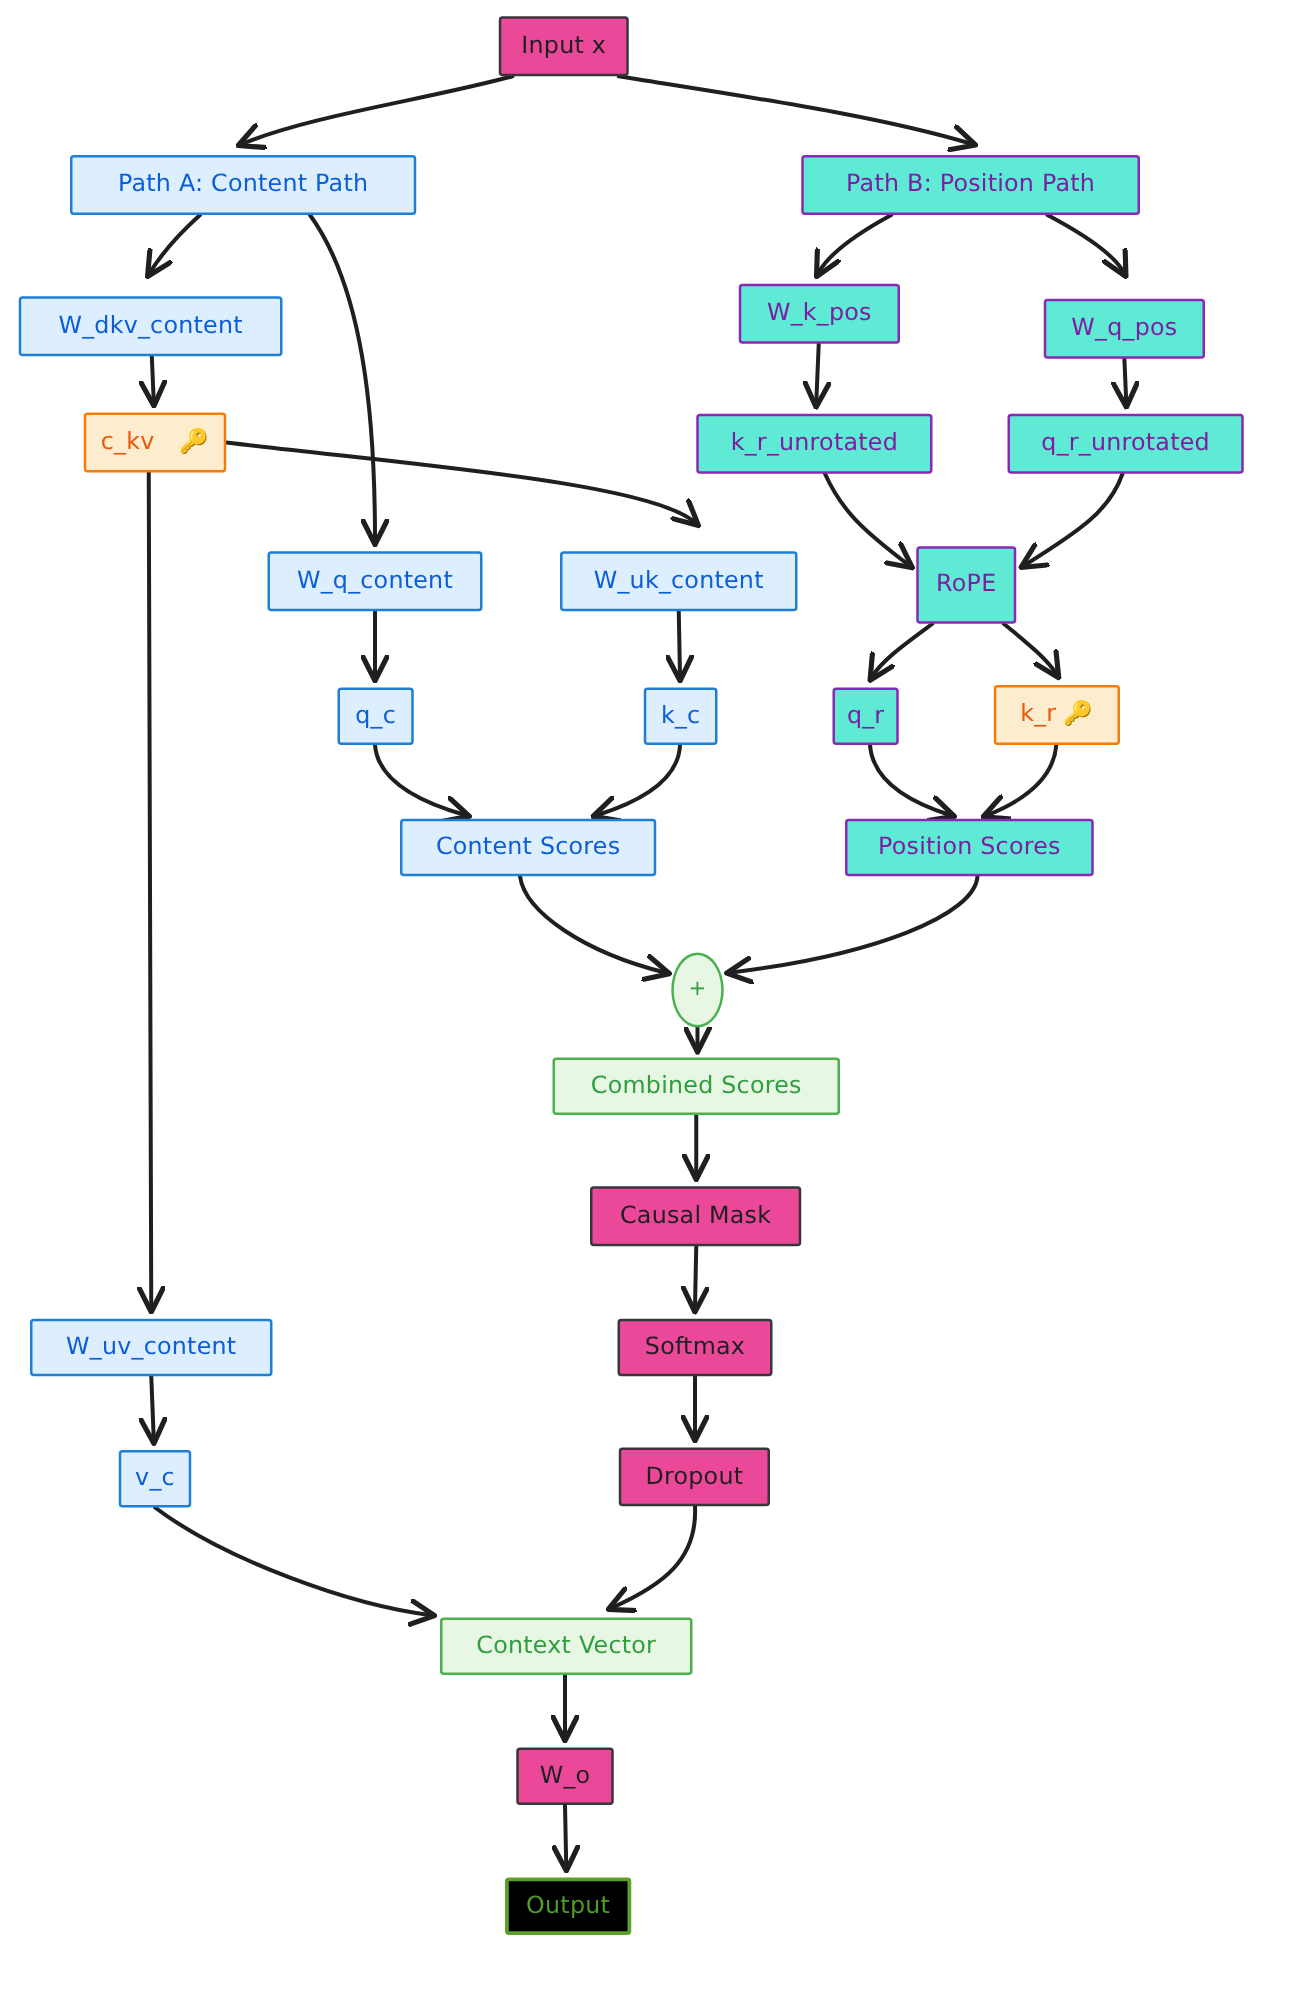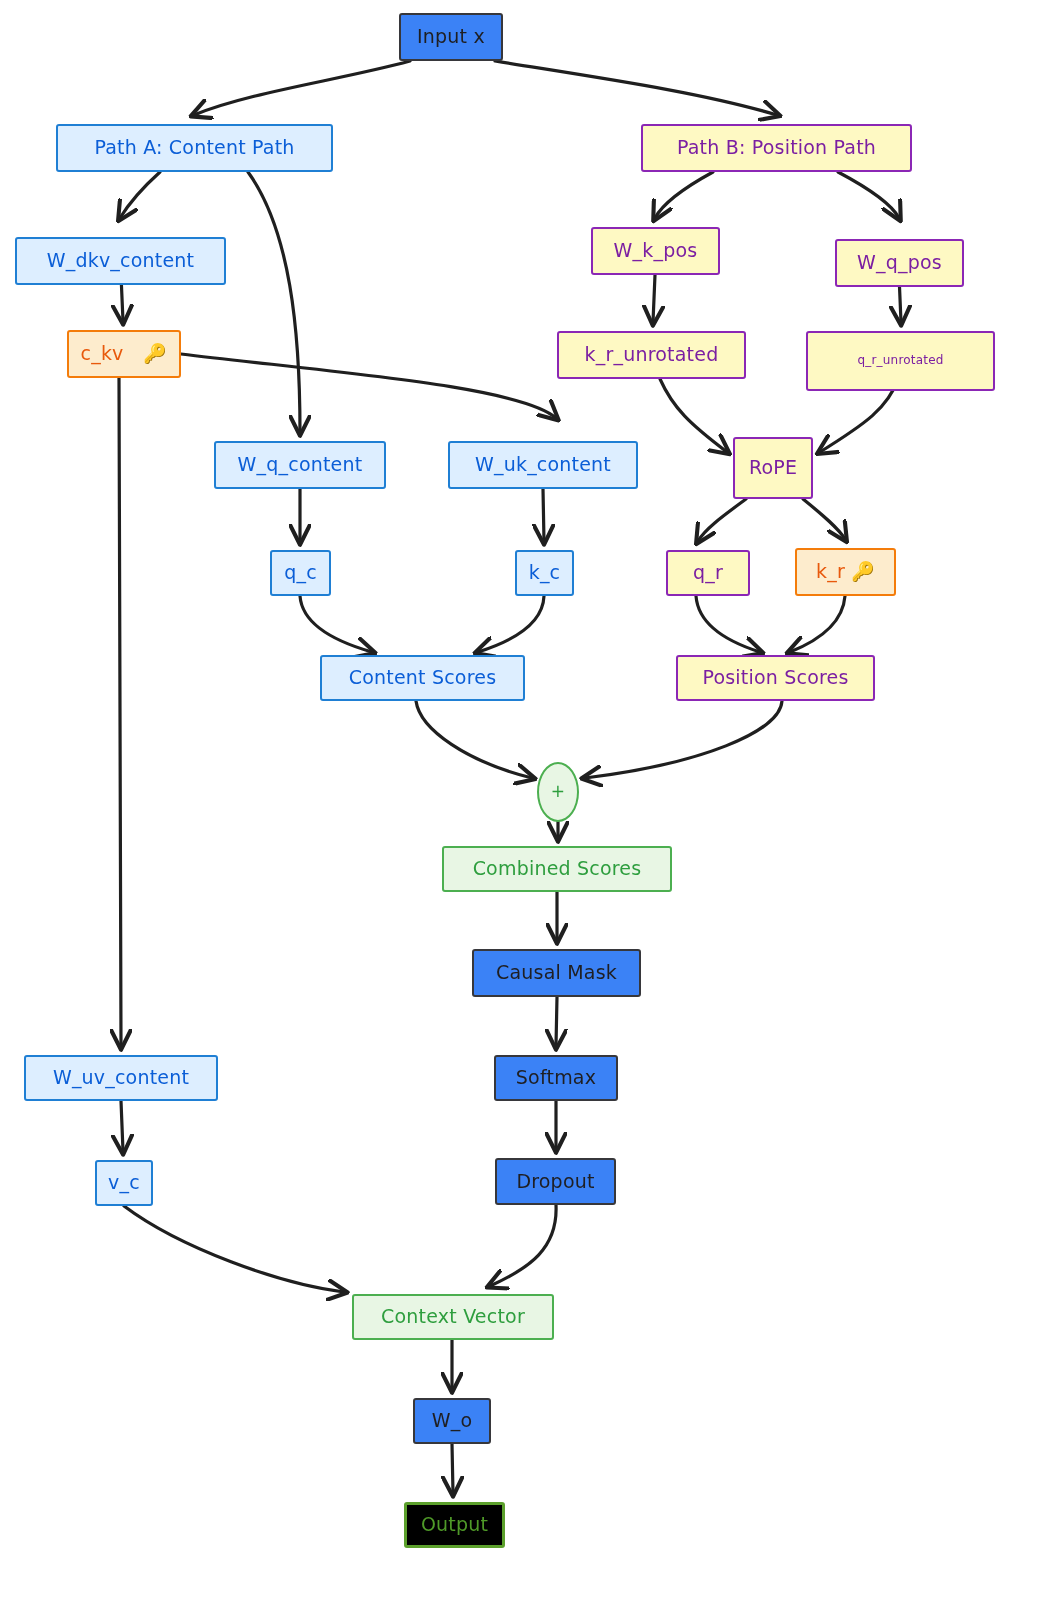--- a/index.html
+++ b/index.html
@@ -4,23 +4,23 @@
 <style>
   html,body{margin:0;padding:0;background:#ffffff;}
   #canvas{position:relative;width:1042px;height:1609px;background:#ffffff;
           font-family:"DejaVu Sans",sans-serif;overflow:hidden;}
   svg.edges{position:absolute;left:0;top:0;width:1042px;height:1609px;pointer-events:none;}
   .node{position:absolute;box-sizing:border-box;display:flex;align-items:center;
         justify-content:center;text-align:center;line-height:1.15;
         font-family:"DejaVu Sans",sans-serif;letter-spacing:.2px;}
   .node span{display:block;}
   
-  .n-default{background:#3b82f6;border:2.5px solid #37373b;color:#1f1f22;border-radius:3px;}
+  .n-default{background:#ec4899;border:2.5px solid #37373b;color:#1f1f22;border-radius:3px;}
   .n-blue   {background:#ddeeff;border:2.5px solid #1f7fd4;color:#0b5ed7;border-radius:3px;}
-  .n-purple {background:#fef9c3;border:2.5px solid #8b27b5;color:#7b1fa2;border-radius:3px;}
+  .n-purple {background:#5eead4;border:2.5px solid #8b27b5;color:#7b1fa2;border-radius:3px;}
   .n-orange {background:#fdeccd;border:2.5px solid #f47c0a;color:#e8590c;border-radius:3px;}
   .n-green  {background:#e8f6e4;border:2.5px solid #4caf50;color:#2e9e3e;border-radius:3px;}
   .n-outgreen{background:#000000;border:3px solid #5ca02c;color:#4f9a28;border-radius:3px;}
   .n-ell    {background:#e8f6e4;border:2.5px solid #4caf50;color:#2e9e3e;border-radius:50%;}
   .key{display:inline-block;margin-left:6px;}
 </style>
 </head>
 <body>
 
 <div id="canvas">
@@ -86,39 +86,39 @@
       <div class="node n-purple" style="left: 835px; top: 227px; width: 129px; height: 48px; font-size: 19px; margin-top: 12px;">
         <span>W_q_pos</span>
       </div>
       <div class="node n-orange" style="left: 67px; top: 330px; width: 114px; height: 48px; font-size: 19px; gap: 14px;">
         <span>c_kv</span>
         <span class="key">🔑</span>
       </div>
       <div class="node n-purple" style="left: 557px; top: 331px; width: 189px; height: 48px; font-size: 19px;">
         <span>k_r_unrotated</span>
       </div>
-      <div class="node n-purple" style="left: 806px; top: 331px; width: 189px; height: 60px; font-size: 12px;">
+      <div class="node n-purple" style="left: 806px; top: 331px; width: 189px; height: 48px; font-size: 19px;">
         <span>q_r_unrotated</span>
       </div>
       <div class="node n-blue" style="left: 214px; top: 441px; width: 172px; height: 48px; font-size: 19px;">
         <span>W_q_content</span>
       </div>
       <div class="node n-blue" style="left: 448px; top: 441px; width: 190px; height: 48px; font-size: 19px;">
         <span>W_uk_content</span>
       </div>
       <div class="node n-purple" style="left: 733px; top: 437px; width: 80px; height: 62px; font-size: 19px;">
         <span>RoPE</span>
       </div>
       <div class="node n-blue" style="left: 270px; top: 550px; width: 61px; height: 46px; font-size: 19px;">
         <span>q_c</span>
       </div>
       <div class="node n-blue" style="left: 515px; top: 550px; width: 59px; height: 46px; font-size: 19px;">
         <span>k_c</span>
       </div>
-      <div class="node n-purple" style="left: 666px; top: 550px; width: 84px; height: 46px; font-size: 19px;">
+      <div class="node n-purple" style="left: 666px; top: 550px; width: 53px; height: 46px; font-size: 19px;">
         <span>q_r</span>
       </div>
       <div class="node n-orange" style="left: 795px; top: 548px; width: 101px; height: 48px; font-size: 19px;">
         <span>k_r</span>
         <span class="key">🔑</span>
       </div>
       <div class="node n-blue" style="left: 320px; top: 655px; width: 205px; height: 46px; font-size: 19px;">
         <span>Content Scores</span>
       </div>
       <div class="node n-purple" style="left: 676px; top: 655px; width: 199px; height: 46px; font-size: 19px;">

